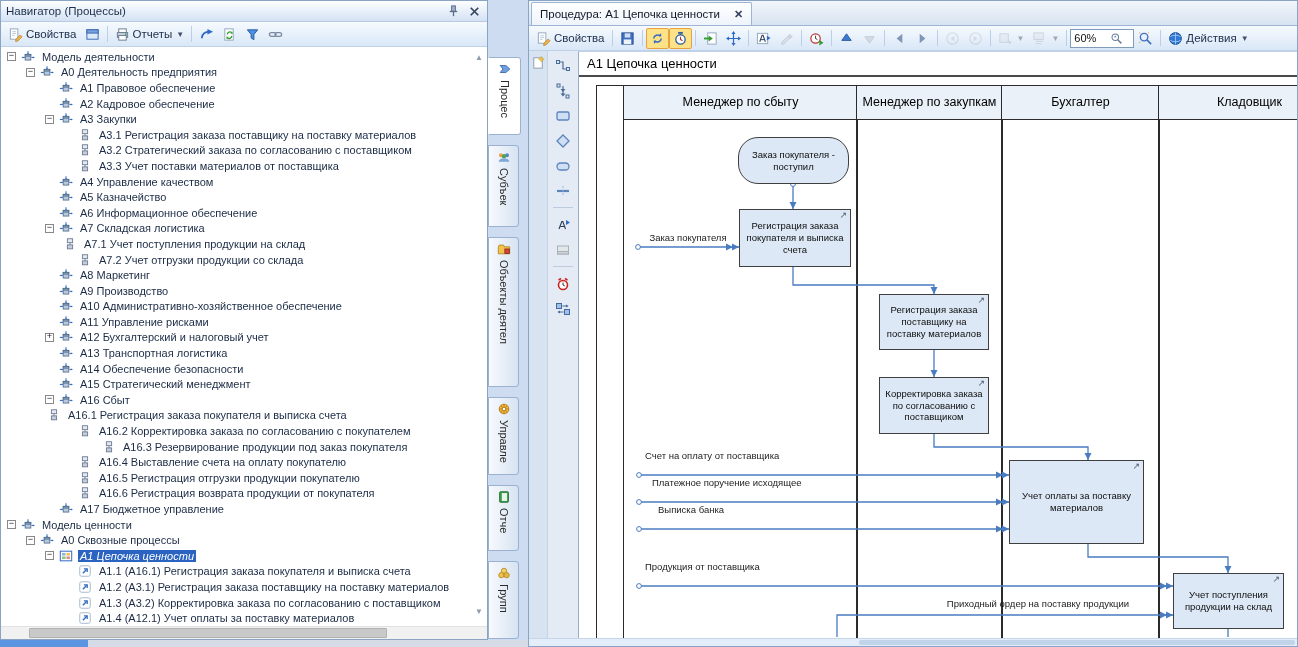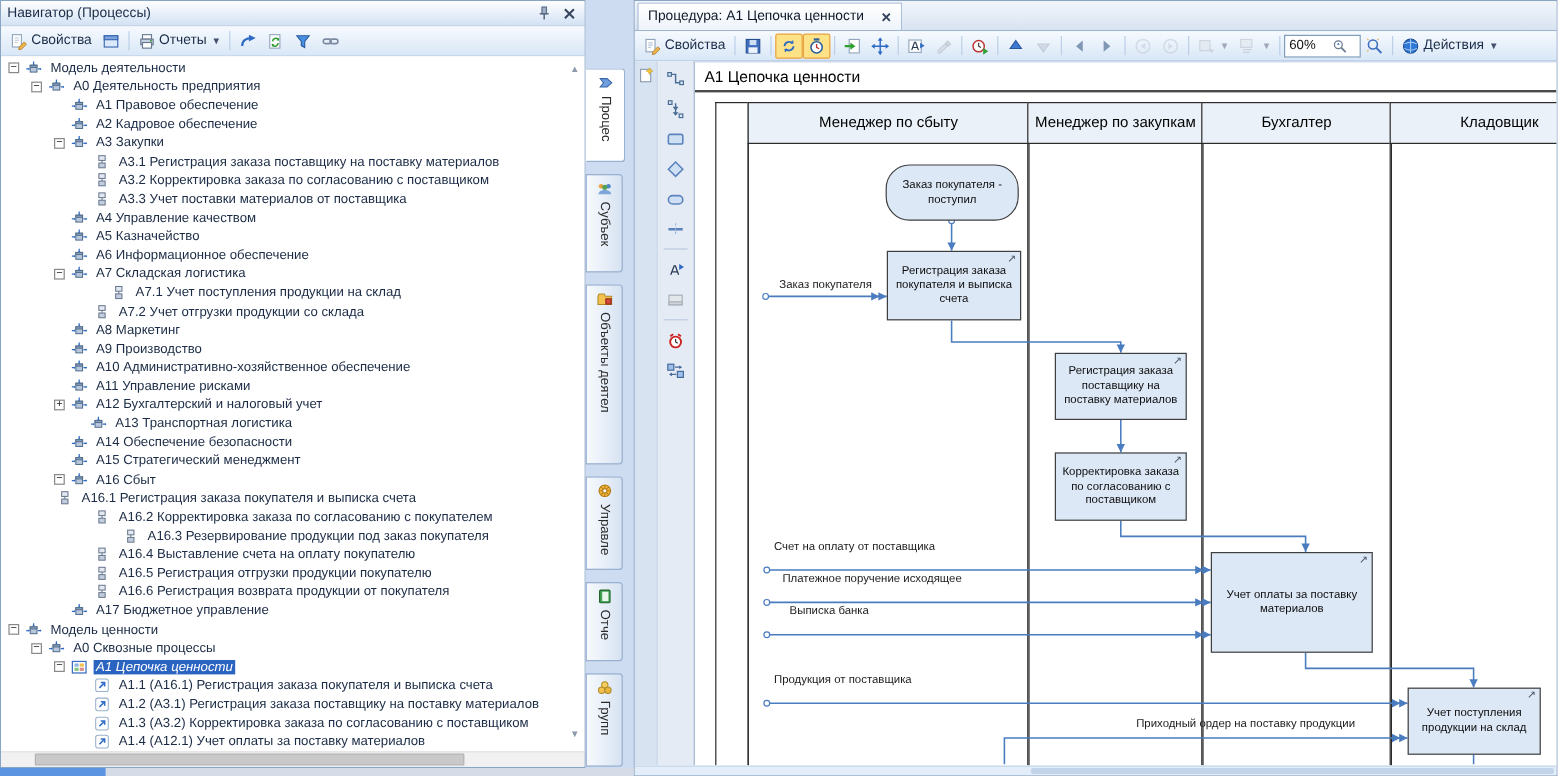--- a/index.html
+++ b/index.html
@@ -249,21 +249,21 @@
         </div>
         <div class="tree-row" style="padding-left: 63px;">
           <span class="exp-spacer"></span>
           <span class="icon tree-ic">
             <svg viewBox="0 0 16 16" width="14" height="14">
               <rect x="5" y="2" width="6" height="4.5" fill="#e4e9f1" stroke="#6a7890"></rect>
               <path d="M8 6.5v2.5" stroke="#6a7890"></path>
               <rect x="5" y="9" width="6" height="4.5" fill="#c3cddd" stroke="#6a7890"></rect>
             </svg>
           </span>
-          <span class="tree-label">A3.2 Корректировка заказа по согласованию с поставщиком</span>
+          <span class="tree-label">A3.2 Стратегический заказа по согласованию с поставщиком</span>
         </div>
         <div class="tree-row" style="padding-left: 63px;">
           <span class="exp-spacer"></span>
           <span class="icon tree-ic">
             <svg viewBox="0 0 16 16" width="14" height="14">
               <rect x="5" y="2" width="6" height="4.5" fill="#e4e9f1" stroke="#6a7890"></rect>
               <path d="M8 6.5v2.5" stroke="#6a7890"></path>
               <rect x="5" y="9" width="6" height="4.5" fill="#c3cddd" stroke="#6a7890"></rect>
             </svg>
           </span>
@@ -326,21 +326,21 @@
               <path d="M12 8.5h3" stroke="#2e6bc4" stroke-width="1.2"></path>
               <path d="M15.6 8.5l-1.4-1.2v2.4z" fill="#2e6bc4"></path>
               <path d="M8 1.5v3" stroke="#2e6bc4" stroke-width="1.2"></path>
               <path d="M8 5.2L6.9 3.8h2.2z" fill="#2e6bc4"></path>
               <rect x="4.8" y="5" width="6.4" height="6.5" fill="#b9c8dd" stroke="#54708f"></rect>
               <rect x="4.8" y="5" width="6.4" height="2" fill="#8fa3c0" stroke="#54708f"></rect>
             </svg>
           </span>
           <span class="tree-label">A7 Складская логистика</span>
         </div>
-        <div class="tree-row" style="padding-left: 77px;">
+        <div class="tree-row" style="padding-left: 48px;">
           <span class="exp-spacer"></span>
           <span class="icon tree-ic">
             <svg viewBox="0 0 16 16" width="14" height="14">
               <rect x="5" y="2" width="6" height="4.5" fill="#e4e9f1" stroke="#6a7890"></rect>
               <path d="M8 6.5v2.5" stroke="#6a7890"></path>
               <rect x="5" y="9" width="6" height="4.5" fill="#c3cddd" stroke="#6a7890"></rect>
             </svg>
           </span>
           <span class="tree-label">A7.1 Учет поступления продукции на склад</span>
         </div>
@@ -428,21 +428,21 @@
               <path d="M12 8.5h3" stroke="#2e6bc4" stroke-width="1.2"></path>
               <path d="M15.6 8.5l-1.4-1.2v2.4z" fill="#2e6bc4"></path>
               <path d="M8 1.5v3" stroke="#2e6bc4" stroke-width="1.2"></path>
               <path d="M8 5.2L6.9 3.8h2.2z" fill="#2e6bc4"></path>
               <rect x="4.8" y="5" width="6.4" height="6.5" fill="#b9c8dd" stroke="#54708f"></rect>
               <rect x="4.8" y="5" width="6.4" height="2" fill="#8fa3c0" stroke="#54708f"></rect>
             </svg>
           </span>
           <span class="tree-label">A12 Бухгалтерский и налоговый учет</span>
         </div>
-        <div class="tree-row" style="padding-left: 60px;">
+        <div class="tree-row" style="padding-left: 44px;">
           <span class="exp-spacer"></span>
           <span class="icon tree-ic">
             <svg viewBox="0 0 16 16" width="14" height="14">
               <path d="M1 8.5h3" stroke="#2e6bc4" stroke-width="1.2"></path>
               <path d="M4.6 8.5L3.2 7.3v2.4z" fill="#2e6bc4"></path>
               <path d="M12 8.5h3" stroke="#2e6bc4" stroke-width="1.2"></path>
               <path d="M15.6 8.5l-1.4-1.2v2.4z" fill="#2e6bc4"></path>
               <path d="M8 1.5v3" stroke="#2e6bc4" stroke-width="1.2"></path>
               <path d="M8 5.2L6.9 3.8h2.2z" fill="#2e6bc4"></path>
               <rect x="4.8" y="5" width="6.4" height="6.5" fill="#b9c8dd" stroke="#54708f"></rect>

